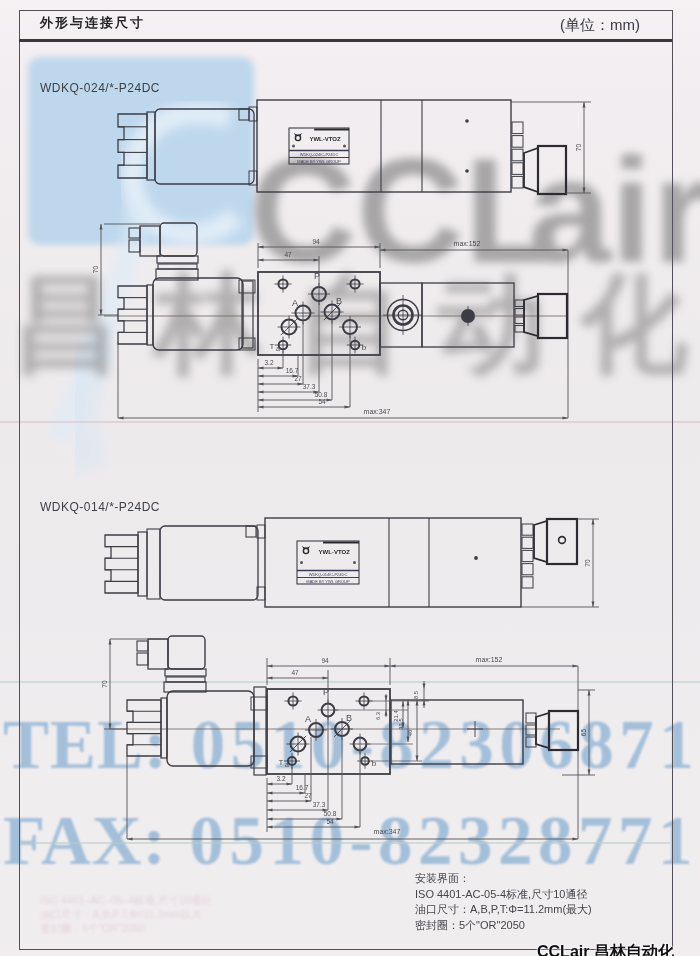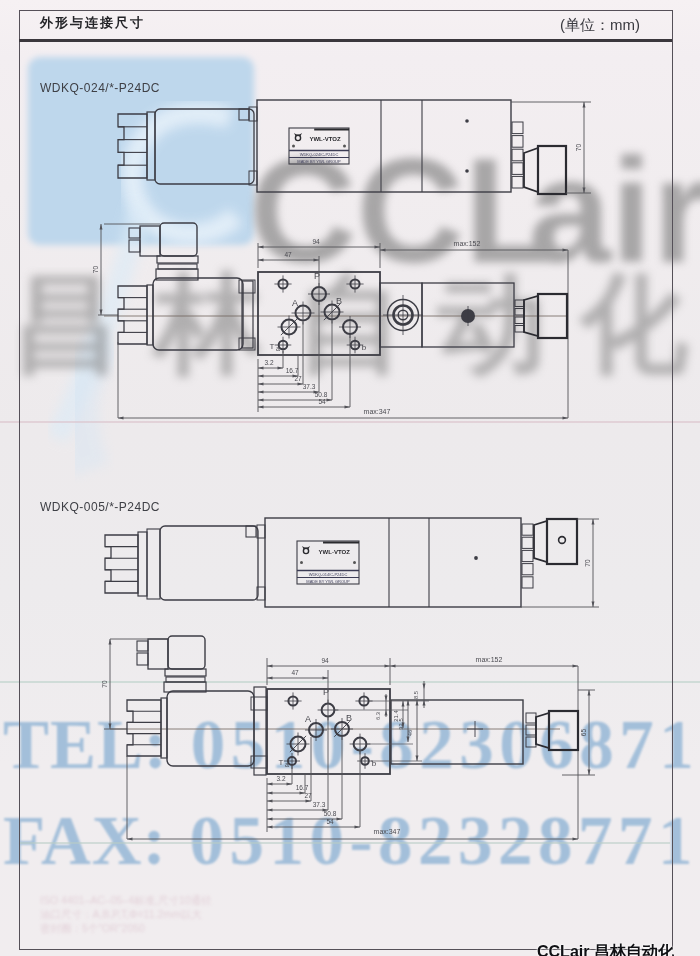--- a/index.html
+++ b/index.html
@@ -53,21 +53,21 @@
   <div class="abs" style="left:0;top:421px;width:700px;height:2px;background:#dcc3cc;opacity:.6;filter:blur(.6px)"></div>
   <div class="abs" style="left:0;top:681px;width:700px;height:1.5px;background:#c0d4cd;opacity:.65;filter:blur(.5px)"></div>
   <div class="abs" style="left:20px;top:842px;width:650px;height:1.5px;background:#b9cdc6;opacity:.55;filter:blur(.5px)"></div>
   <div class="abs" style="left:40px;top:893px;font-size:10.5px;color:#cfa8b8;opacity:.42;filter:blur(1.8px);line-height:14px">ISO 4401–AC–05–4标准,尺寸10通径<br>油口尺寸：A,B,P,T,Φ=11.2mm以大<br>密封圈：5个"OR"2050</div>
 
   <div class="abs" id="boxborder"></div>
   <div class="abs" id="headline"></div>
   <div class="abs" id="htitle">外形与连接尺寸</div>
   <div class="abs" id="hunit">(单位：mm)</div>
   <div class="abs dlabel" style="left:40px;top:81px;">WDKQ-024/*-P24DC</div>
-  <div class="abs dlabel" style="left:40px;top:500px;">WDKQ-005/*-P24DC</div>
+  <div class="abs dlabel" style="left:40px;top:500px;">WDKQ-014/*-P24DC</div>
 
   <svg class="abs" id="drawings" style="left:0;top:0" width="700" height="956">
 <path d="M 147 114 L 147 178 L 118 178.0 L 118 165.2 L 124 165.20000000000002 L 124 152.4 L 118 152.4 L 118 139.6 L 124 139.6 L 124 126.8 L 118 126.8 L 118 114.0 Z" stroke="#3d3d45" stroke-width="1.3" fill="none"></path>
 <line x1="118" y1="126.8" x2="147" y2="126.8" stroke="#3d3d45" stroke-width="1.1"></line>
 <line x1="118" y1="139.6" x2="147" y2="139.6" stroke="#3d3d45" stroke-width="1.1"></line>
 <line x1="118" y1="152.4" x2="147" y2="152.4" stroke="#3d3d45" stroke-width="1.1"></line>
 <line x1="118" y1="165.2" x2="147" y2="165.2" stroke="#3d3d45" stroke-width="1.1"></line>
 <rect x="147" y="112" width="8" height="68" stroke="#3d3d45" stroke-width="1.2" fill="none"></rect>
 <rect x="155" y="109" width="99" height="75" stroke="#3d3d45" stroke-width="1.3" fill="none" rx="5"></rect>
 <rect x="239" y="109" width="10" height="11" stroke="#3d3d45" stroke-width="1.1" fill="none"></rect>
@@ -415,14 +415,15 @@
 <path d="M 267 827 L 272.5 828.5 L 272.5 825.5 Z" fill="#525258"></path>
 <path d="M 360 827 L 354.5 825.5 L 354.5 828.5 Z" fill="#525258"></path>
 <text x="330" y="824" font-size="6.5" fill="#4a4a50" text-anchor="middle" font-weight="normal">54</text>
 <line x1="127" y1="756" x2="127" y2="839" stroke="#525258" stroke-width="0.9"></line>
 <line x1="127" y1="839" x2="578" y2="839" stroke="#525258" stroke-width="0.9"></line>
 <path d="M 127 839 L 132.5 840.5 L 132.5 837.5 Z" fill="#525258"></path>
 <path d="M 578 839 L 572.5 837.5 L 572.5 840.5 Z" fill="#525258"></path>
 <text x="387" y="834" font-size="7" fill="#4a4a50" text-anchor="middle" font-weight="normal">max:347</text>
 </svg>
 
+  <div class="abs note" style="left:415px;top:871px;">安装界面：<br>ISO 4401-AC-05-4标准,尺寸10通径<br>油口尺寸：A,B,P,T:Φ=11.2mm(最大)<br>密封圈：5个"OR"2050</div>
   <div class="abs" id="cclogo">CCLair 昌林自动化</div>
 </div>
 
 </body></html>

